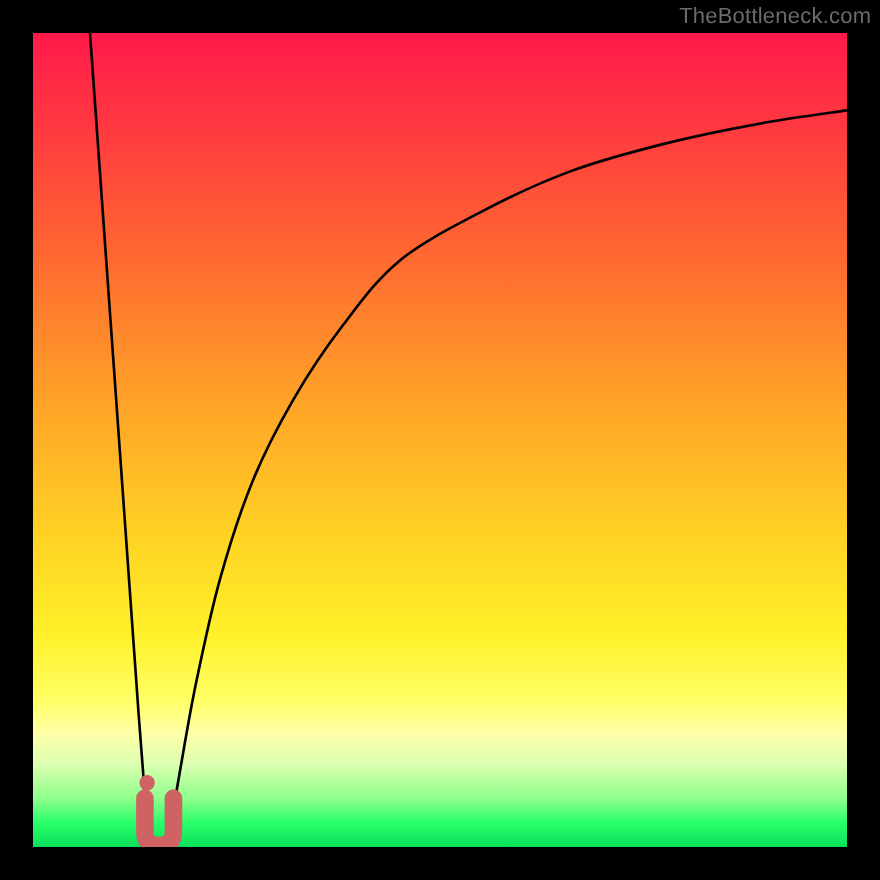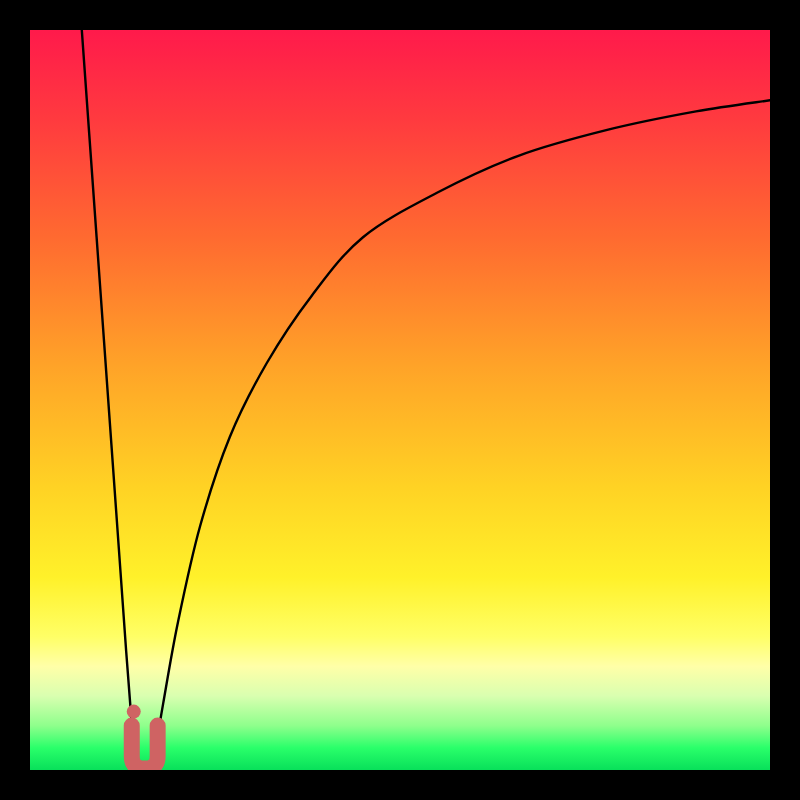--- a/index.html
+++ b/index.html
@@ -54,20 +54,21 @@
     color: #6c6c6c;
     font-size: 20px;
     letter-spacing: 0.2px;
   }
 </style>
 </head>
 <body>
 
 <div class="outer">
 
+  <div class="watermark">TheBottleneck.com</div>
 
   <div class="plot">
     <svg class="curve-svg" viewBox="0 0 740 740" preserveAspectRatio="none">
 
       <path id="path-left" fill="none" stroke="#000" stroke-width="2.4" stroke-linecap="round" d="M 51.800000000000004 0 L 59.2 103.60000000000002 L 66.6 207.20000000000005 L 74 310.8 L 81.4 414.4 L 88.8 518 L 96.2 621.6 L 103.60000000000001 717.8"></path>
       <path id="path-right" fill="none" stroke="#000" stroke-width="2.4" stroke-linecap="round" d="M 125.80000000000001 717.8 C 127.03333333333335 710.4, 129.5 694.3666666666667, 133.2 673.4 C 136.89999999999998 652.4333333333333, 141.83333333333331 621.6, 148 592 C 154.16666666666669 562.4, 161.5666666666667 526.6333333333333, 170.20000000000002 495.79999999999995 C 178.83333333333334 464.96666666666664, 188.70000000000002 434.1333333333333, 199.8 407 C 210.9 379.8666666666667, 223.23333333333335 356.4333333333333, 236.8 332.99999999999994 C 250.36666666666667 309.5666666666666, 265.16666666666663 287.3666666666666, 281.2 266.4 C 297.23333333333335 245.43333333333334, 312.0333333333333 224.46666666666673, 333 207.20000000000005 C 353.9666666666667 189.93333333333337, 381.1 176.36666666666662, 407.00000000000006 162.79999999999995 C 432.9000000000001 149.2333333333333, 460.03333333333336 136.2833333333334, 488.40000000000003 125.80000000000007 C 516.7666666666667 115.31666666666673, 547.6 107.3, 577.2 99.89999999999998 C 606.8000000000001 92.49999999999996, 638.8666666666667 86.33333333333331, 666 81.39999999999998 C 693.1333333333333 76.46666666666664, 727.6666666666666 72.14999999999996, 740 70.29999999999995"></path>
 
       <path id="path-marker" fill="none" stroke="#cf6363" stroke-width="16" stroke-linecap="round" stroke-linejoin="round" d="M 101.75000000000001 695.6 L 101.75000000000001 726.6 Q 101.75000000000001 738.6 114.7 738.6 Q 127.64999999999999 738.6 127.64999999999999 726.6 L 127.64999999999999 695.6"></path>
       <circle id="marker-dot" r="7" fill="#cf6363" cx="103.75000000000001" cy="681.6"></circle>
     </svg>

